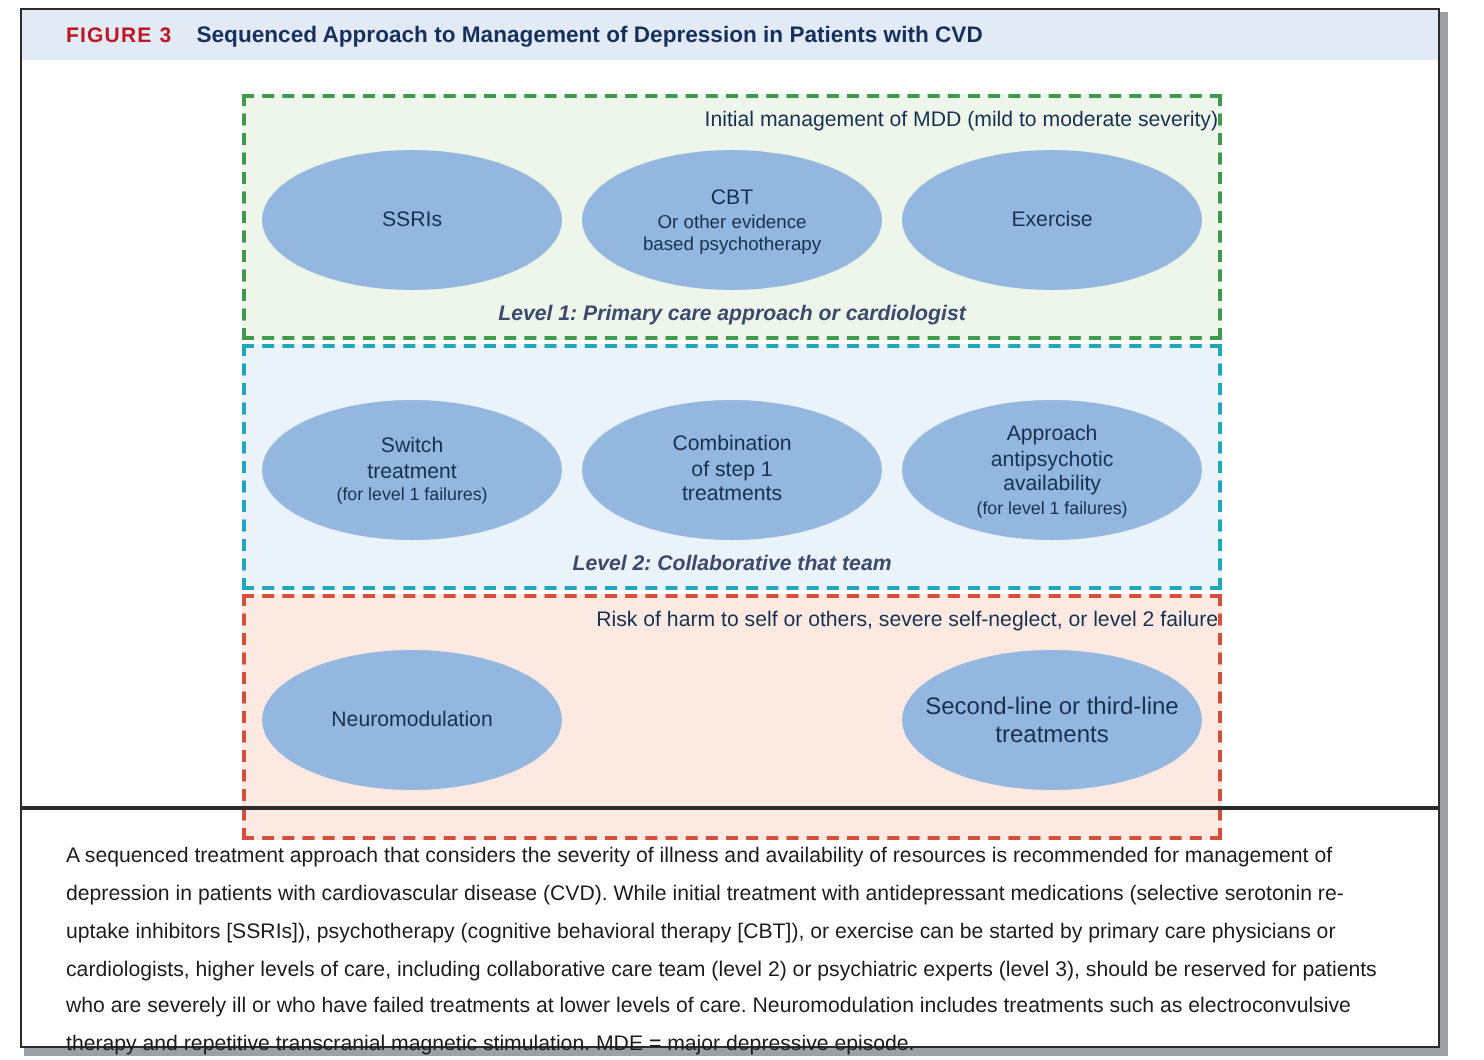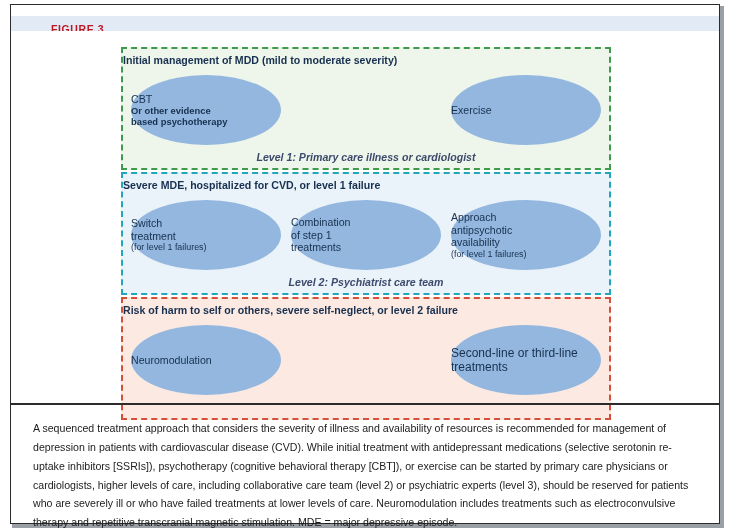--- a/index.html
+++ b/index.html
@@ -39,23 +39,22 @@
   .fig-header {
     position: absolute;
     left: 0;
     top: 0;
     right: 0;
     height: 26px;
     background: #e2eaf5;
     border-bottom: 1px solid #ffffff;
     display: flex;
     align-items: center;
-    padding-left: 40px;
-    box-sizing: border-box;
-    margin-top: 11px;
+    padding-left: 22px;
+    box-sizing: border-box;
   }
   .fig-tag {
     color: #be1622;
     font-weight: bold;
     font-size: 10.5px;
     letter-spacing: 0.6px;
     white-space: nowrap;
   }
   .fig-title {
     color: #16305c;
@@ -100,23 +99,23 @@
     height: 123px;
     background: #fbe9e2;
     border-color: #d4503b;
   }
 
   .panel-heading {
     position: absolute;
     left: 0;
     right: 0;
     top: 5px;
-    text-align: left;
-    font-size: 10.6px;
-    font-weight: bold;
+    text-align: right;
+    font-size: 10.6px;
+    font-weight: normal;
     color: #17304f;
   }
   .panel-footer {
     position: absolute;
     left: 0;
     right: 0;
     bottom: 5px;
     text-align: center;
     font-size: 10.6px;
     font-style: italic;
@@ -134,32 +133,31 @@
     justify-content: space-between;
     align-items: center;
   }
   .ellipse {
     width: 150px;
     height: 70px;
     background: #93b7de;
     border-radius: 50% / 50%;
     display: flex;
     flex-direction: column;
-    align-items: flex-start;
+    align-items: center;
     justify-content: center;
     text-align: center;
     color: #17304f;
     line-height: 1.18;
   }
   .ellipse .main {
     font-size: 10.6px;
   }
   .ellipse .sub {
     font-size: 9.4px;
-    font-weight: bold;
   }
   .ellipse .sub-small {
     font-size: 8.9px;
   }
   .ellipse-wide .main {
     font-size: 12px;
     white-space: nowrap;
   }
 
   
@@ -188,60 +186,63 @@
 </style>
 </head>
 <body>
 
 <div class="frame-shadow"></div>
 
 <div class="figure-frame">
 
   <div class="fig-header">
     <span class="fig-tag">FIGURE 3</span>
+    <span class="fig-title">Sequenced Approach to Management of Depression in Patients with CVD</span>
   </div>
 
   <div class="diagram">
 
     <div class="panel panel-1">
       <div class="panel-heading">Initial management of MDD (mild to moderate severity)</div>
       <div class="ellipse-row">
         <div class="ellipse">
+          <span class="main">SSRIs</span>
+        </div>
+        <div class="ellipse">
           <span class="main">CBT</span>
           <span class="sub">Or other evidence</span>
           <span class="sub">based psychotherapy</span>
         </div>
         <div class="ellipse">
           <span class="main">Exercise</span>
         </div>
       </div>
-      <div class="panel-footer">Level 1: Primary care illness or cardiologist</div>
+      <div class="panel-footer">Level 1: Primary care approach or cardiologist</div>
     </div>
 
     <div class="panel panel-2">
-      <div class="panel-heading">Severe MDE, hospitalized for CVD, or level 1 failure</div>
       <div class="ellipse-row">
         <div class="ellipse">
           <span class="main">Switch</span>
           <span class="main">treatment</span>
           <span class="sub-small">(for level 1 failures)</span>
         </div>
         <div class="ellipse">
           <span class="main">Combination</span>
           <span class="main">of step 1</span>
           <span class="main">treatments</span>
         </div>
         <div class="ellipse">
           <span class="main">Approach</span>
           <span class="main">antipsychotic</span>
           <span class="main">availability</span>
           <span class="sub-small">(for level 1 failures)</span>
         </div>
       </div>
-      <div class="panel-footer">Level 2: Psychiatrist care team</div>
+      <div class="panel-footer">Level 2: Collaborative that team</div>
     </div>
 
     <div class="panel panel-3">
       <div class="panel-heading">Risk of harm to self or others, severe self-neglect, or level 2 failure</div>
       <div class="ellipse-row">
         <div class="ellipse">
           <span class="main">Neuromodulation</span>
         </div>
         <div class="ellipse ellipse-wide">
           <span class="main">Second-line or third-line</span>

